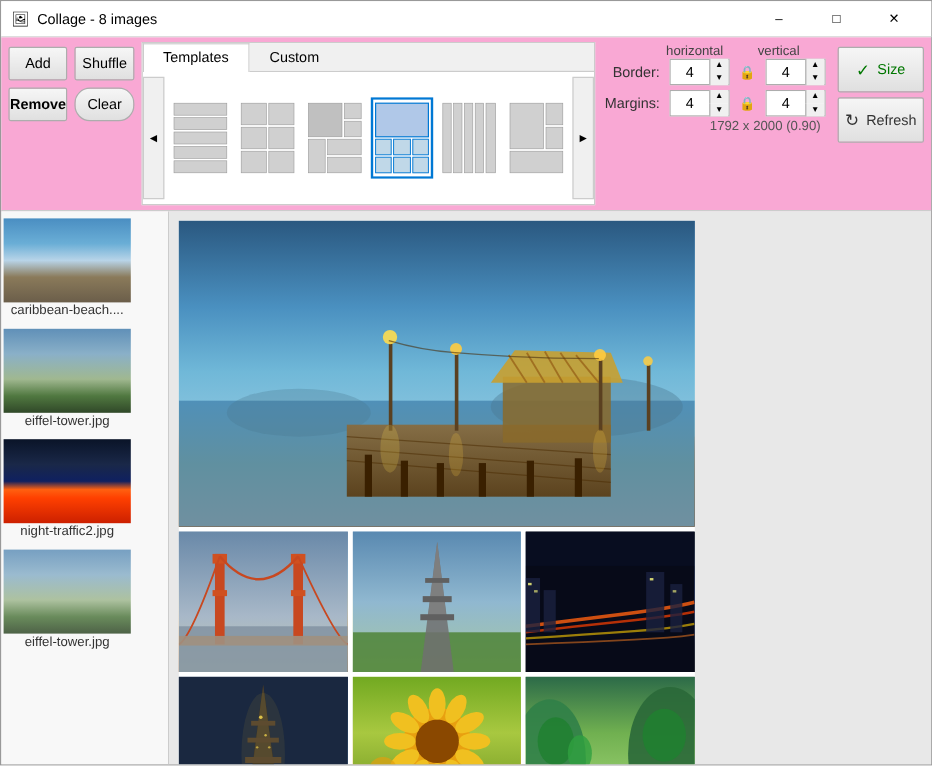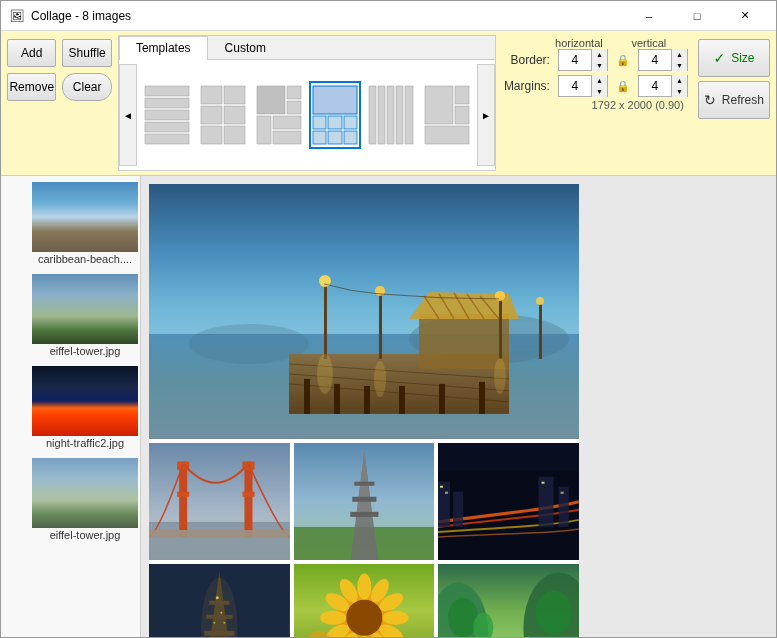--- a/index.html
+++ b/index.html
@@ -69,21 +69,21 @@
     .main-container {
       display: flex;
       flex-direction: column;
       flex: 1;
       overflow: hidden;
     }
 
     
     .top-panel {
       display: flex;
-      background: #fef9c3;
+      background: #f9a8d4;
       border-bottom: 1px solid #ccc;
       height: 145px;
     }
 
     
     .left-buttons {
       display: flex;
       flex-direction: column;
       gap: 6px;
       padding: 8px 6px;
@@ -304,21 +304,21 @@
     }
 
     
     .image-list {
       width: 140px;
       border-right: 1px solid #ccc;
       background: #f8f8f8;
       overflow-y: auto;
       display: flex;
       flex-direction: column;
-      align-items: flex-end;
+      align-items: flex-start;
       padding: 4px 0;
       gap: 4px;
     }
 
     .image-list::-webkit-scrollbar { width: 12px; }
     .image-list::-webkit-scrollbar-track { background: #f0f0f0; }
     .image-list::-webkit-scrollbar-thumb { background: #ccc; border: 1px solid #bbb; }
 
     .img-item {
       width: 110px;
@@ -444,21 +444,21 @@
   <div class="main-container">
 
     <div class="top-panel">
 
       <div class="left-buttons">
         <div style="display:flex; gap:6px;">
           <button class="btn" style="flex:1;">Add</button>
           <button class="btn" style="flex:1;">Shuffle</button>
         </div>
         <div style="display:flex; gap:6px;">
-          <button class="btn" style="flex:1;">Remove</button>
+          <button class="btn" style="flex:1;font-weight:bold;">Remove</button>
           <button class="btn" style="flex:1;border-radius:13px;">Clear</button>
         </div>
       </div>
 
       <div class="template-panel">
         <div class="template-tabs">
           <div class="tab active">Templates</div>
           <div class="tab">Custom</div>
         </div>
         <div class="template-scroll-area">

